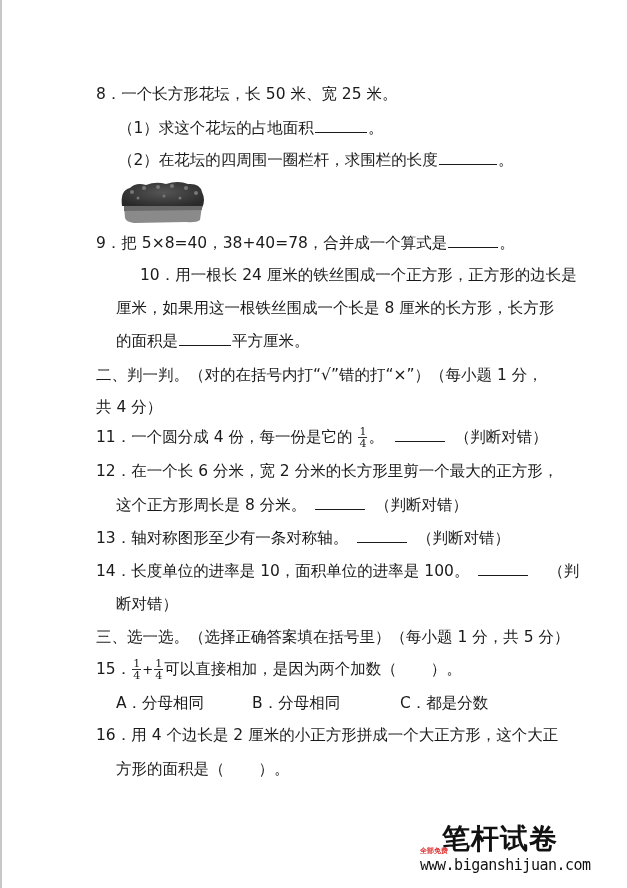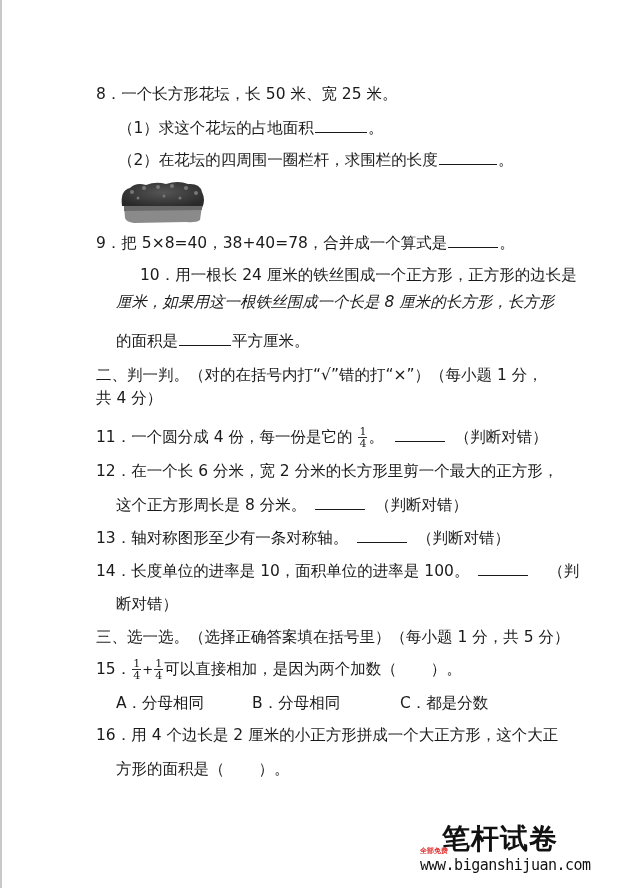--- a/index.html
+++ b/index.html
@@ -61,31 +61,31 @@
   <path d="M8,28 L86,28 L86,32 L8,33 Z" fill="#6a6a6a"></path>
 </svg>
 
 <div class="line" style="left:96px; top:233px;">
   <span>9．把 5×8=40，38+40=78，合并成一个算式是</span><span class="blank" style="width:50px;"></span><span>。</span>
 </div>
 
 <div class="line" style="left:96px; top:265px;margin-left:44px;">
   <span>10．用一根长  24  厘米的铁丝围成一个正方形，正方形的边长是</span>
 </div>
-<div class="line" style="left:116px; top:292px;font-style:italic;">
+<div class="line" style="left:116px; top:298px;">
   <span>厘米，如果用这一根铁丝围成一个长是  8  厘米的长方形，长方形</span>
 </div>
 <div class="line" style="left:116px; top:331px;">
   <span>的面积是</span><span class="blank" style="width:52px;"></span><span>平方厘米。</span>
 </div>
 
 <div class="line bold" style="left:96px; top:365px;">
   <span>二、判一判。（对的在括号内打“√”错的打“×”）（每小题 1 分，</span>
 </div>
-<div class="line bold" style="left:96px; top:388px;">
+<div class="line bold" style="left:96px; top:397px;">
   <span>共 4 分）</span>
 </div>
 
 <div class="line" style="left:96px; top:426px;">
   <span>11．一个圆分成 4 份，每一份是它的 </span><span class="frac"><span class="num">1</span><span class="den">4</span></span><span>。</span>
   <span class="blank" style="width:50px; margin-left:6px;"></span>
   <span style="margin-left:4px;">（判断对错）</span>
 </div>
 
 <div class="line" style="left:96px; top:461px;">

